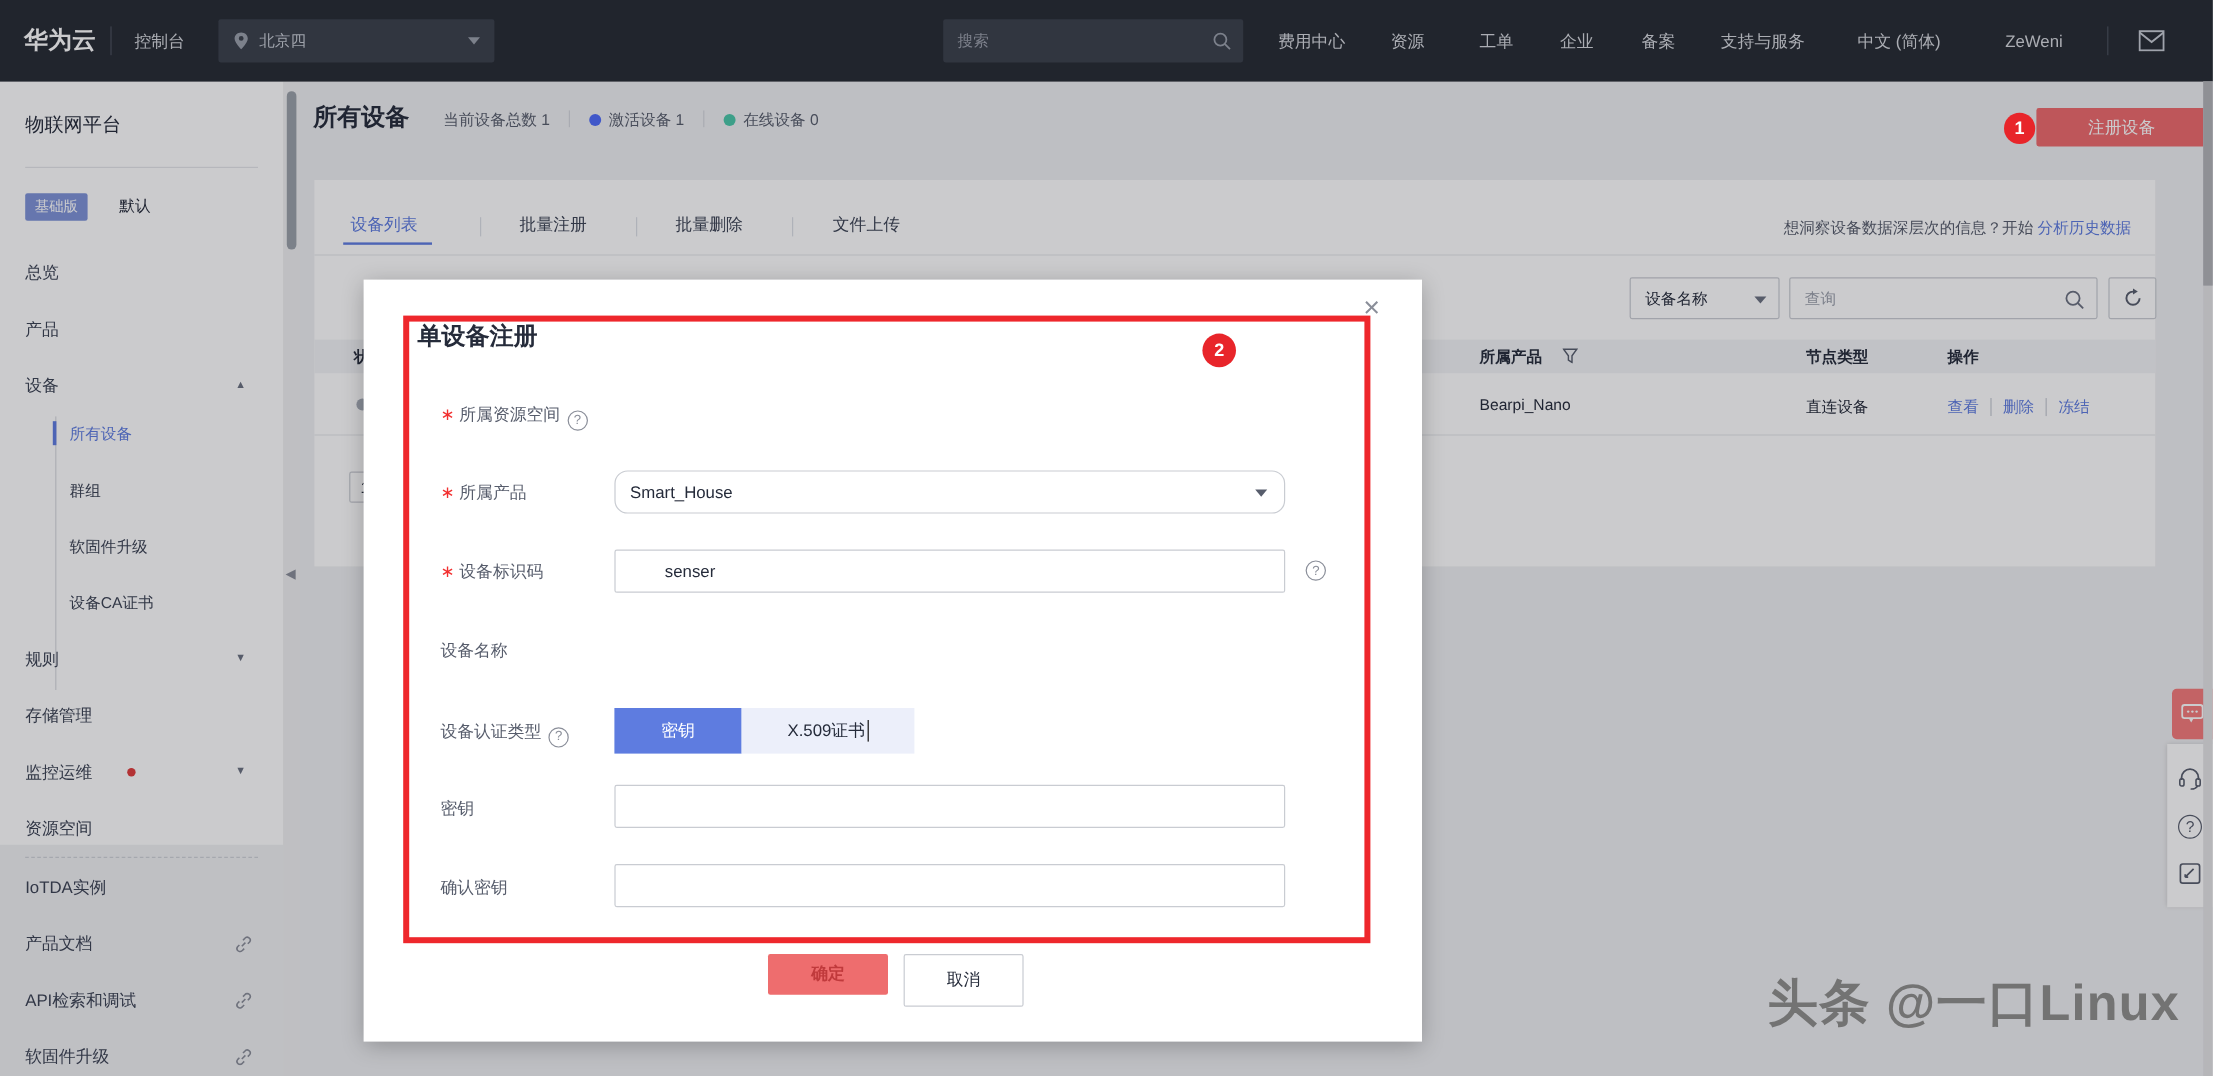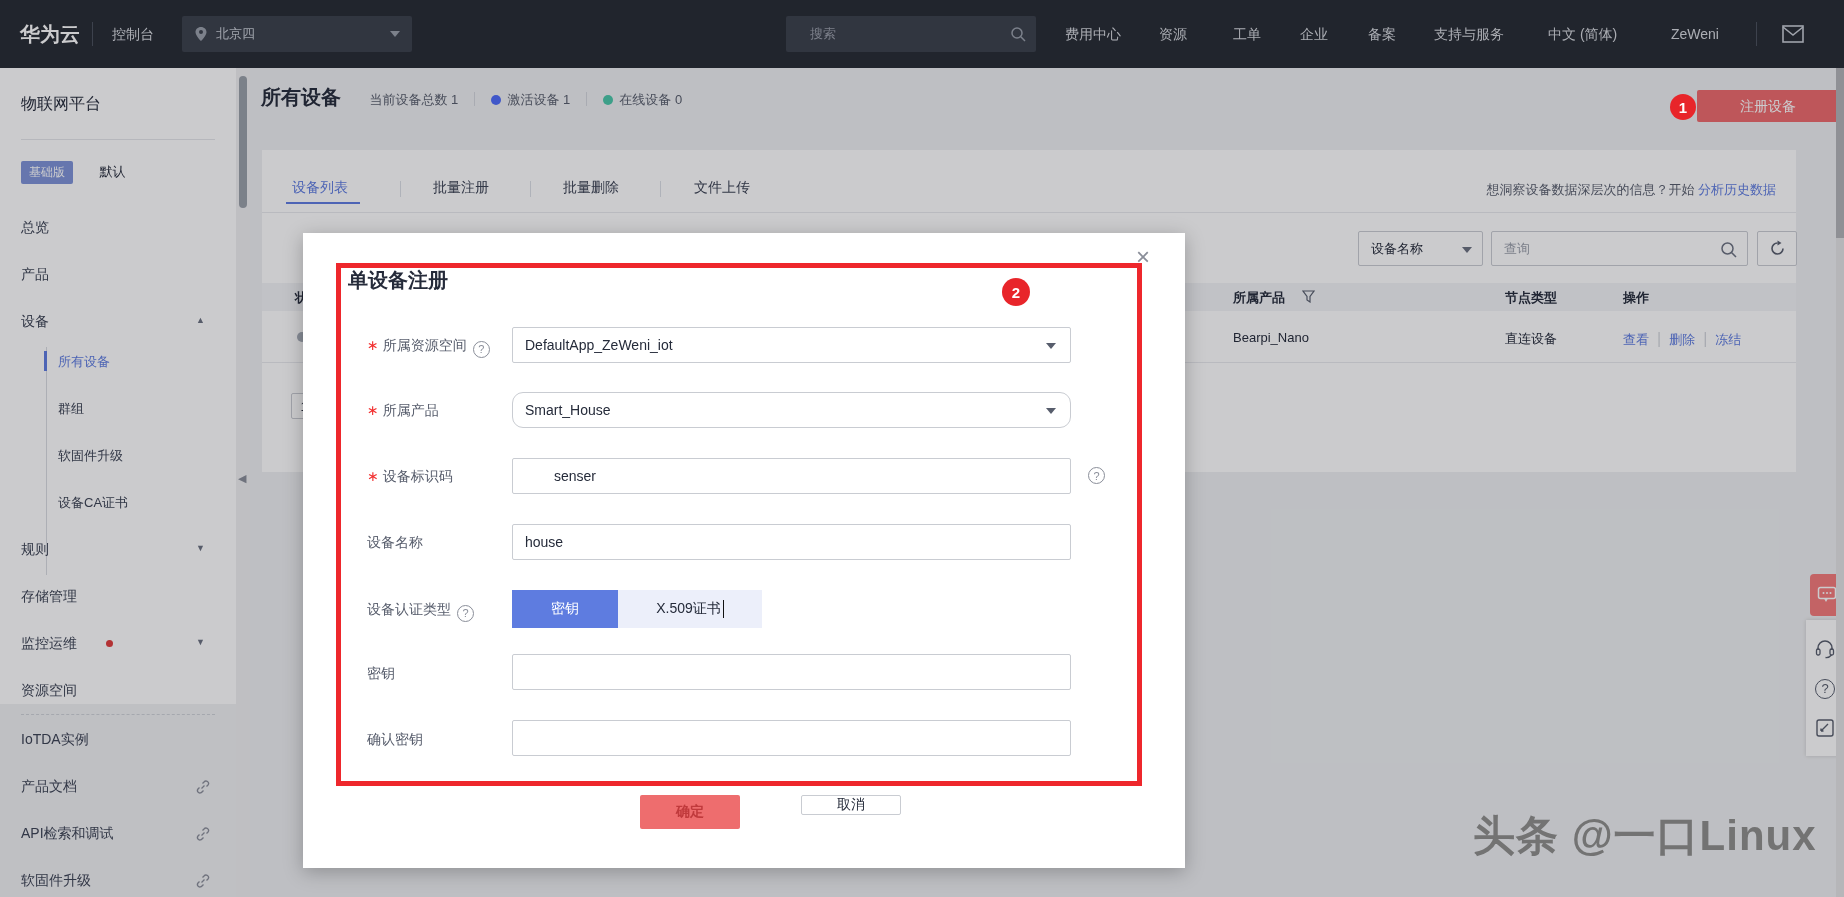--- a/index.html
+++ b/index.html
@@ -59,21 +59,21 @@
   .m-close { position:absolute; left:833px; top:10px; font-size:24px; color:#8a8e99; cursor:pointer; }
   .m-label { position:absolute; left:64px; font-size:14px; color:#575d6c; white-space:nowrap; }
   .m-star { color:#f23030; margin-right:4px; }
   .m-ctl { position:absolute; left:209px; width:559px; height:36px; border:1px solid #c9ccd2; border-radius:2px; background:#fff; display:flex; align-items:center; font-size:14px; color:#252b3a; }
   .m-ctl .val { margin-left:12px; }
   .help { display:inline-flex; width:17px; height:17px; border:1px solid #8a8e99; border-radius:50%; color:#8a8e99; font-size:11px; align-items:center; justify-content:center; margin-left:6px; vertical-align:-3px; }
   .toggle-on { position:absolute; left:209px; width:106px; height:38px; background:#5e7ce0; color:#fff; font-size:14px; display:flex; align-items:center; justify-content:center; }
   .toggle-off { position:absolute; left:315px; width:144px; height:38px; background:#eceffa; color:#252b3a; font-size:14px; display:flex; align-items:center; justify-content:center; }
   .txt-caret { display:inline-block; width:1px; height:18px; background:#111; margin-left:2px; }
   .btn-ok { position:absolute; left:337px; top:562px; width:100px; height:34px; background:#ee6d6e; color:#c03a3c; font-weight:bold; font-size:14px; display:flex; align-items:center; justify-content:center; border-radius:2px; }
-  .btn-cancel { position:absolute; left:450px; top:562px; width:100px; height:20px; background:#fff; border:1px solid #c9ccd2; color:#252b3a; font-size:14px; display:flex; align-items:center; justify-content:center; border-radius:2px;margin-left:48px; }
+  .btn-cancel { position:absolute; left:450px; top:562px; width:100px; height:44px; background:#fff; border:1px solid #c9ccd2; color:#252b3a; font-size:14px; display:flex; align-items:center; justify-content:center; border-radius:2px; }
 
   
   .anno-rect { left:336px; top:263px; width:806px; height:523px; border:5px solid #ee272c; z-index:30; }
   .anno-badge { width:28px; height:28px; border-radius:50%; background:#e8252a; color:#fff; font-size:15px; font-weight:bold; display:flex; align-items:center; justify-content:center; z-index:31; }
   #watermark { left:1473px; top:808px; font-size:42px; font-weight:bold; color:#737373; z-index:32; white-space:nowrap; letter-spacing:1px; }
 
   
   #float-red { left:1810px; top:574px; width:34px; height:42px; background:#f57a7a; border-radius:4px 0 0 4px; display:flex; align-items:center; justify-content:center; z-index:4; }
   #float-strip { left:1806px; top:620px; width:38px; height:136px; background:#fff; box-shadow:0 0 4px rgba(0,0,0,0.15); z-index:4; display:flex; flex-direction:column; align-items:center; justify-content:space-around; padding:8px 0; }
   #page-scroll { left:1836px; top:68px; width:8px; height:829px; background:#e4e4e6; z-index:5; }
@@ -87,21 +87,21 @@
   <div class="tb-divider" style="left:92px;"></div>
   <div class="tb-text" style="left:112px;">控制台</div>
   <div class="tb-box" style="left:182px;width:230px;">
     <svg width="14" height="16" viewBox="0 0 14 16" style="margin:0 8px 0 12px;">
         <path d="M7 1 C3.7 1 1.5 3.4 1.5 6.2 C1.5 9.5 7 15 7 15 C7 15 12.5 9.5 12.5 6.2 C12.5 3.4 10.3 1 7 1 Z M7 8 A2 2 0 1 1 7 4 A2 2 0 0 1 7 8 Z" fill="#9aa0ab"></path>
       </svg>
     <span>北京四</span>
     <span class="caret-down" style="position:absolute;right:12px;top:15px;"></span>
   </div>
   <div class="tb-box" style="left:786px;width:250px;">
-    <span class="placeholder" style="margin-left:24px;">搜索</span>
+    <span class="placeholder" style="margin-left:12px;">搜索</span>
     <svg width="16" height="16" viewBox="0 0 16 16" style="position:absolute;right:10px;top:10px;">
         <circle cx="7" cy="7" r="5" fill="none" stroke="#9aa0ab" stroke-width="1.5"></circle>
         <line x1="10.8" y1="10.8" x2="15" y2="15" stroke="#9aa0ab" stroke-width="1.5"></line>
       </svg>
   </div>
   <div class="tb-text" style="left:1065px;">费用中心</div>
   <div class="tb-text" style="left:1159px;">资源</div>
   <div class="tb-text" style="left:1233px;">工单</div>
   <div class="tb-text" style="left:1300px;">企业</div>
   <div class="tb-text" style="left:1368px;">备案</div>
@@ -260,46 +260,39 @@
 
 <div id="overlay" class="abs"></div>
 
 <div id="modal" class="abs">
   <div class="m-title">单设备注册</div>
   <div class="m-close">×</div>
 
   <div class="m-label" style="top:104px;">
     <span class="m-star">∗</span><span>所属资源空间</span><span class="help">?</span>
   </div>
-  <div class="m-ctl" style="top:94px;">
-    <span class="val">DefaultApp_ZeWeni_iot</span>
-    <span class="caret-down" style="position:absolute;right:14px;top:15px;border-top-color:#575d6c;"></span>
-  </div>
 
   <div class="m-label" style="top:169px;">
     <span class="m-star">∗</span><span>所属产品</span>
   </div>
   <div class="m-ctl" style="top:159px;border-radius:11px;">
     <span class="val">Smart_House</span>
     <span class="caret-down" style="position:absolute;right:14px;top:15px;border-top-color:#575d6c;"></span>
   </div>
 
   <div class="m-label" style="top:235px;font-family:Liberation Serif, serif;">
     <span class="m-star">∗</span><span>设备标识码</span>
   </div>
   <div class="m-ctl" style="top:225px;padding-left:29px;">
     <span class="val">senser</span>
   </div>
   <span class="help abs" style="left:779px;top:234px;">?</span>
 
   <div class="m-label" style="top:301px;">
     <span>设备名称</span>
-  </div>
-  <div class="m-ctl" style="top:291px;">
-    <span class="val">house</span>
   </div>
 
   <div class="m-label" style="top:368px;">
     <span>设备认证类型</span><span class="help">?</span>
   </div>
   <div class="toggle-on" style="top:357px;">密钥</div>
   <div class="toggle-off" style="top:357px;">
     <span>X.509证书</span>
       <span class="txt-caret"></span>
   </div>

